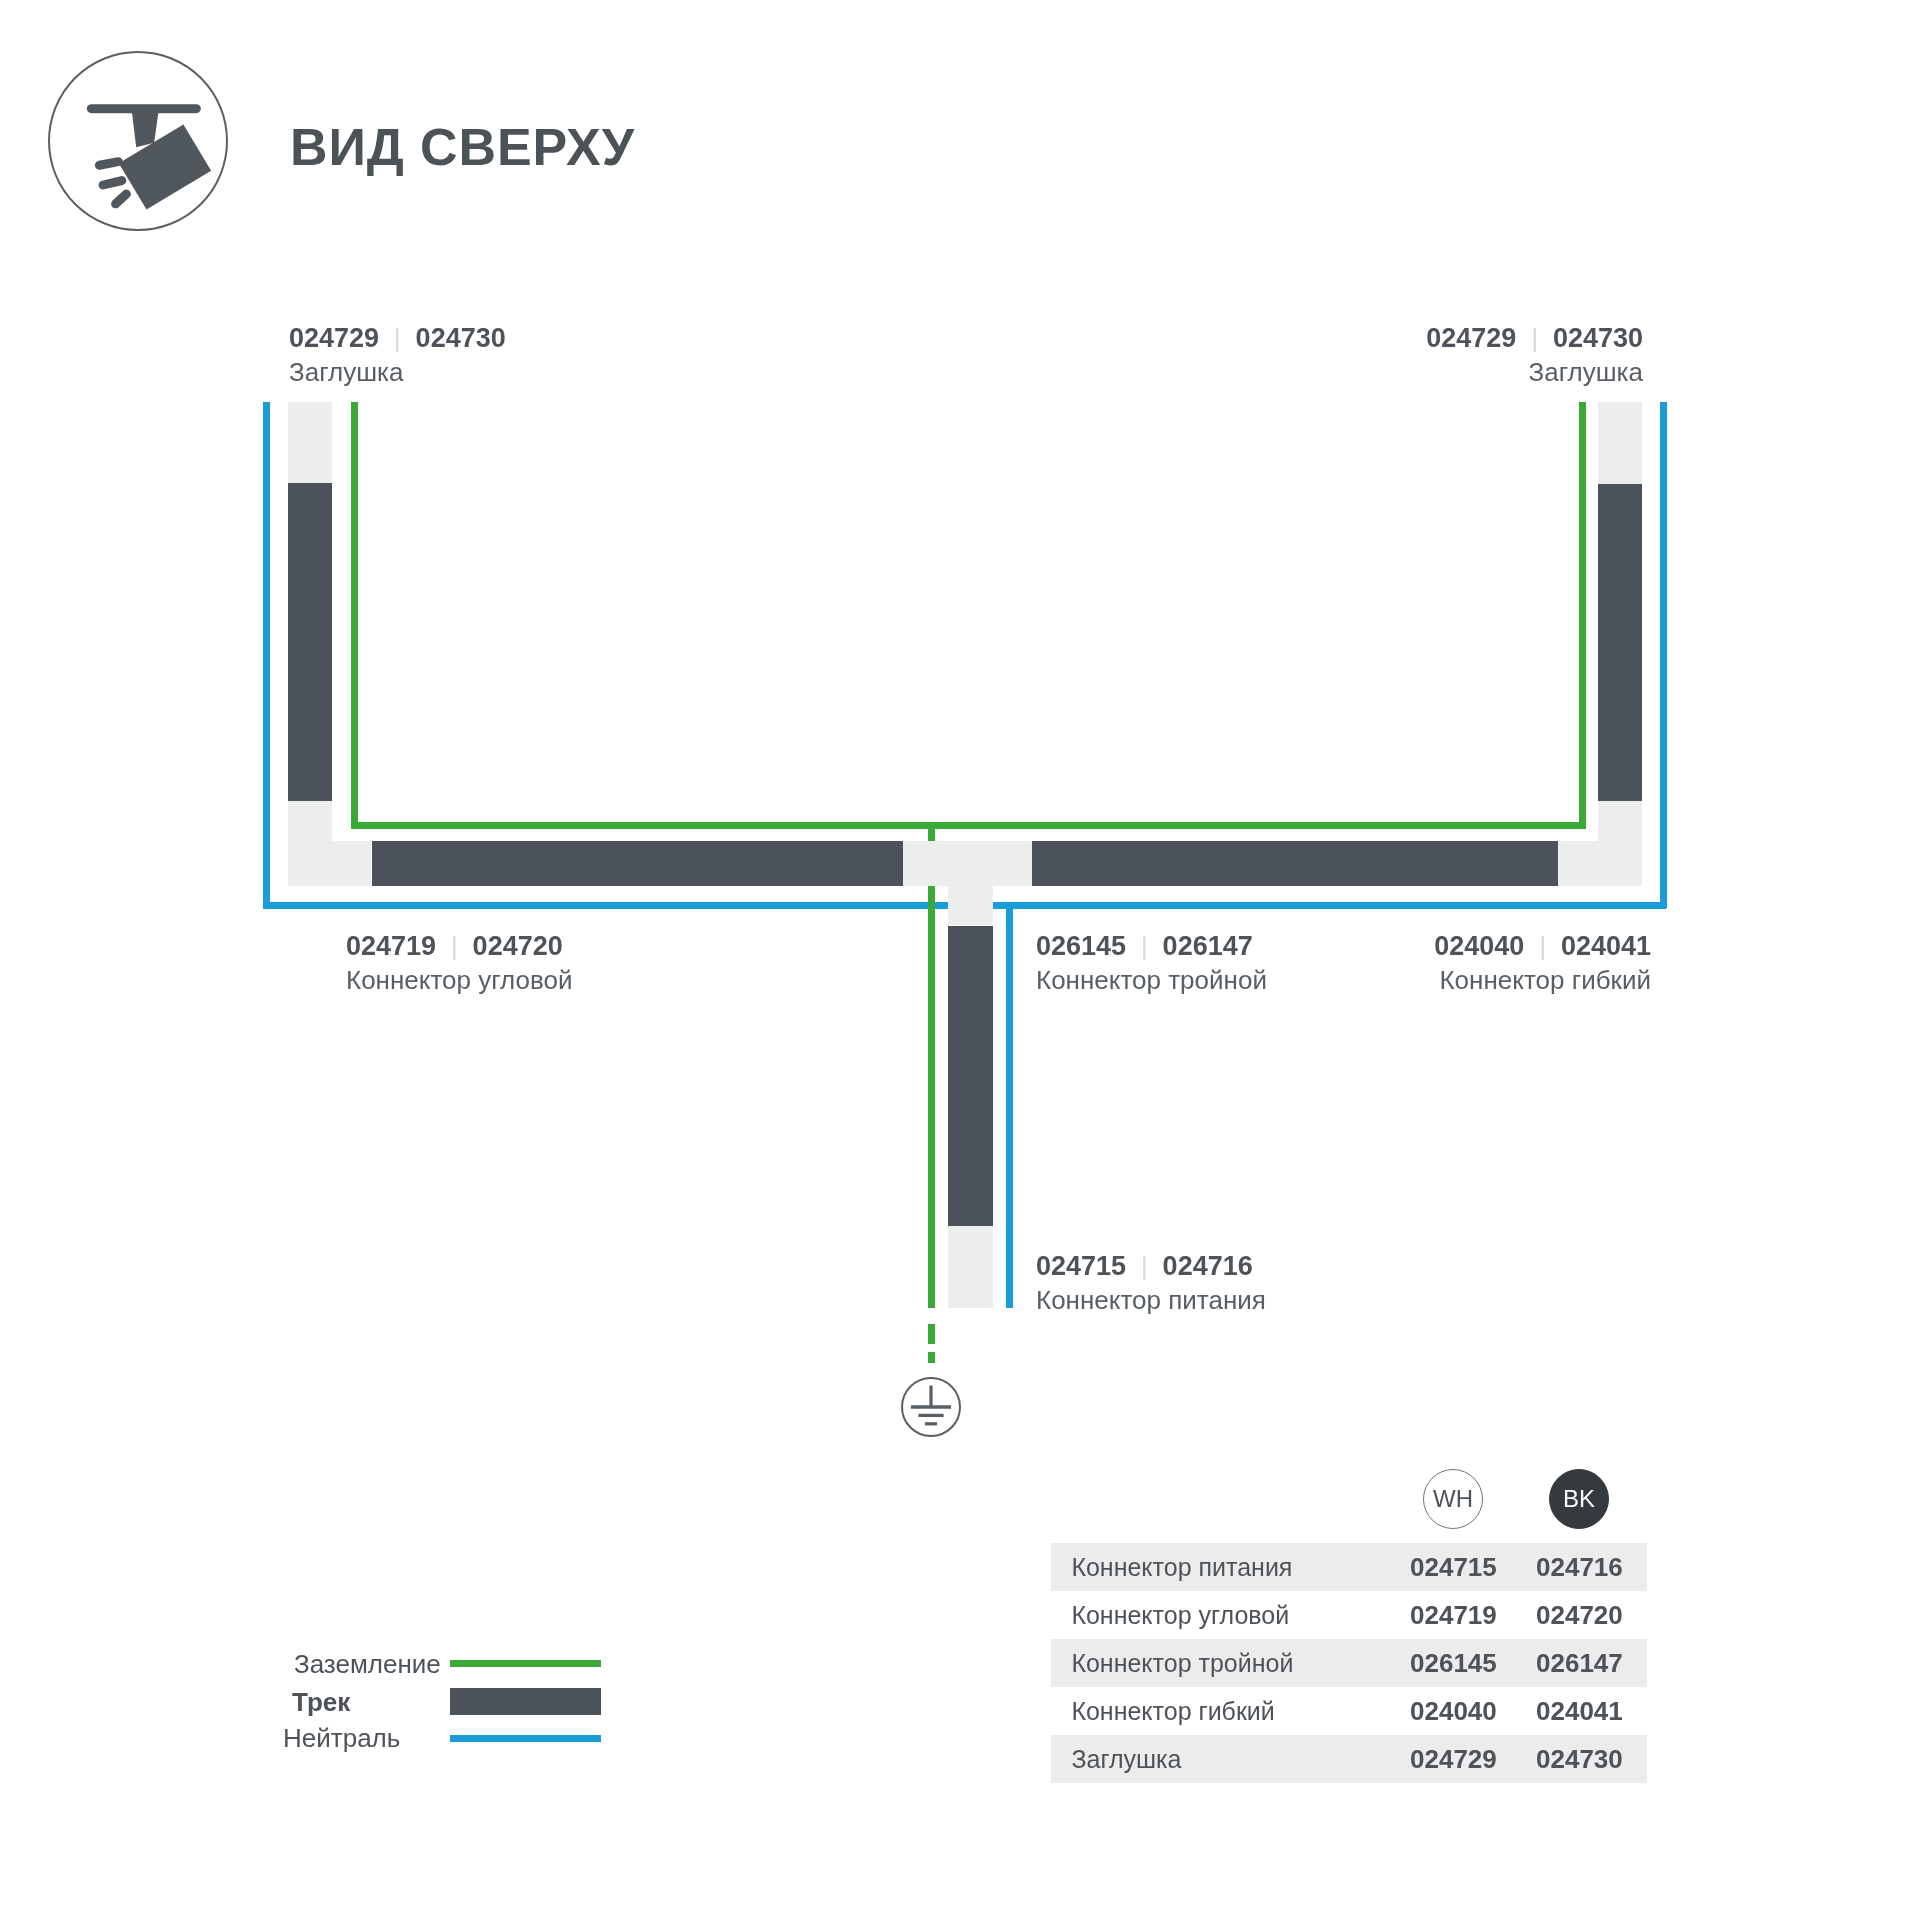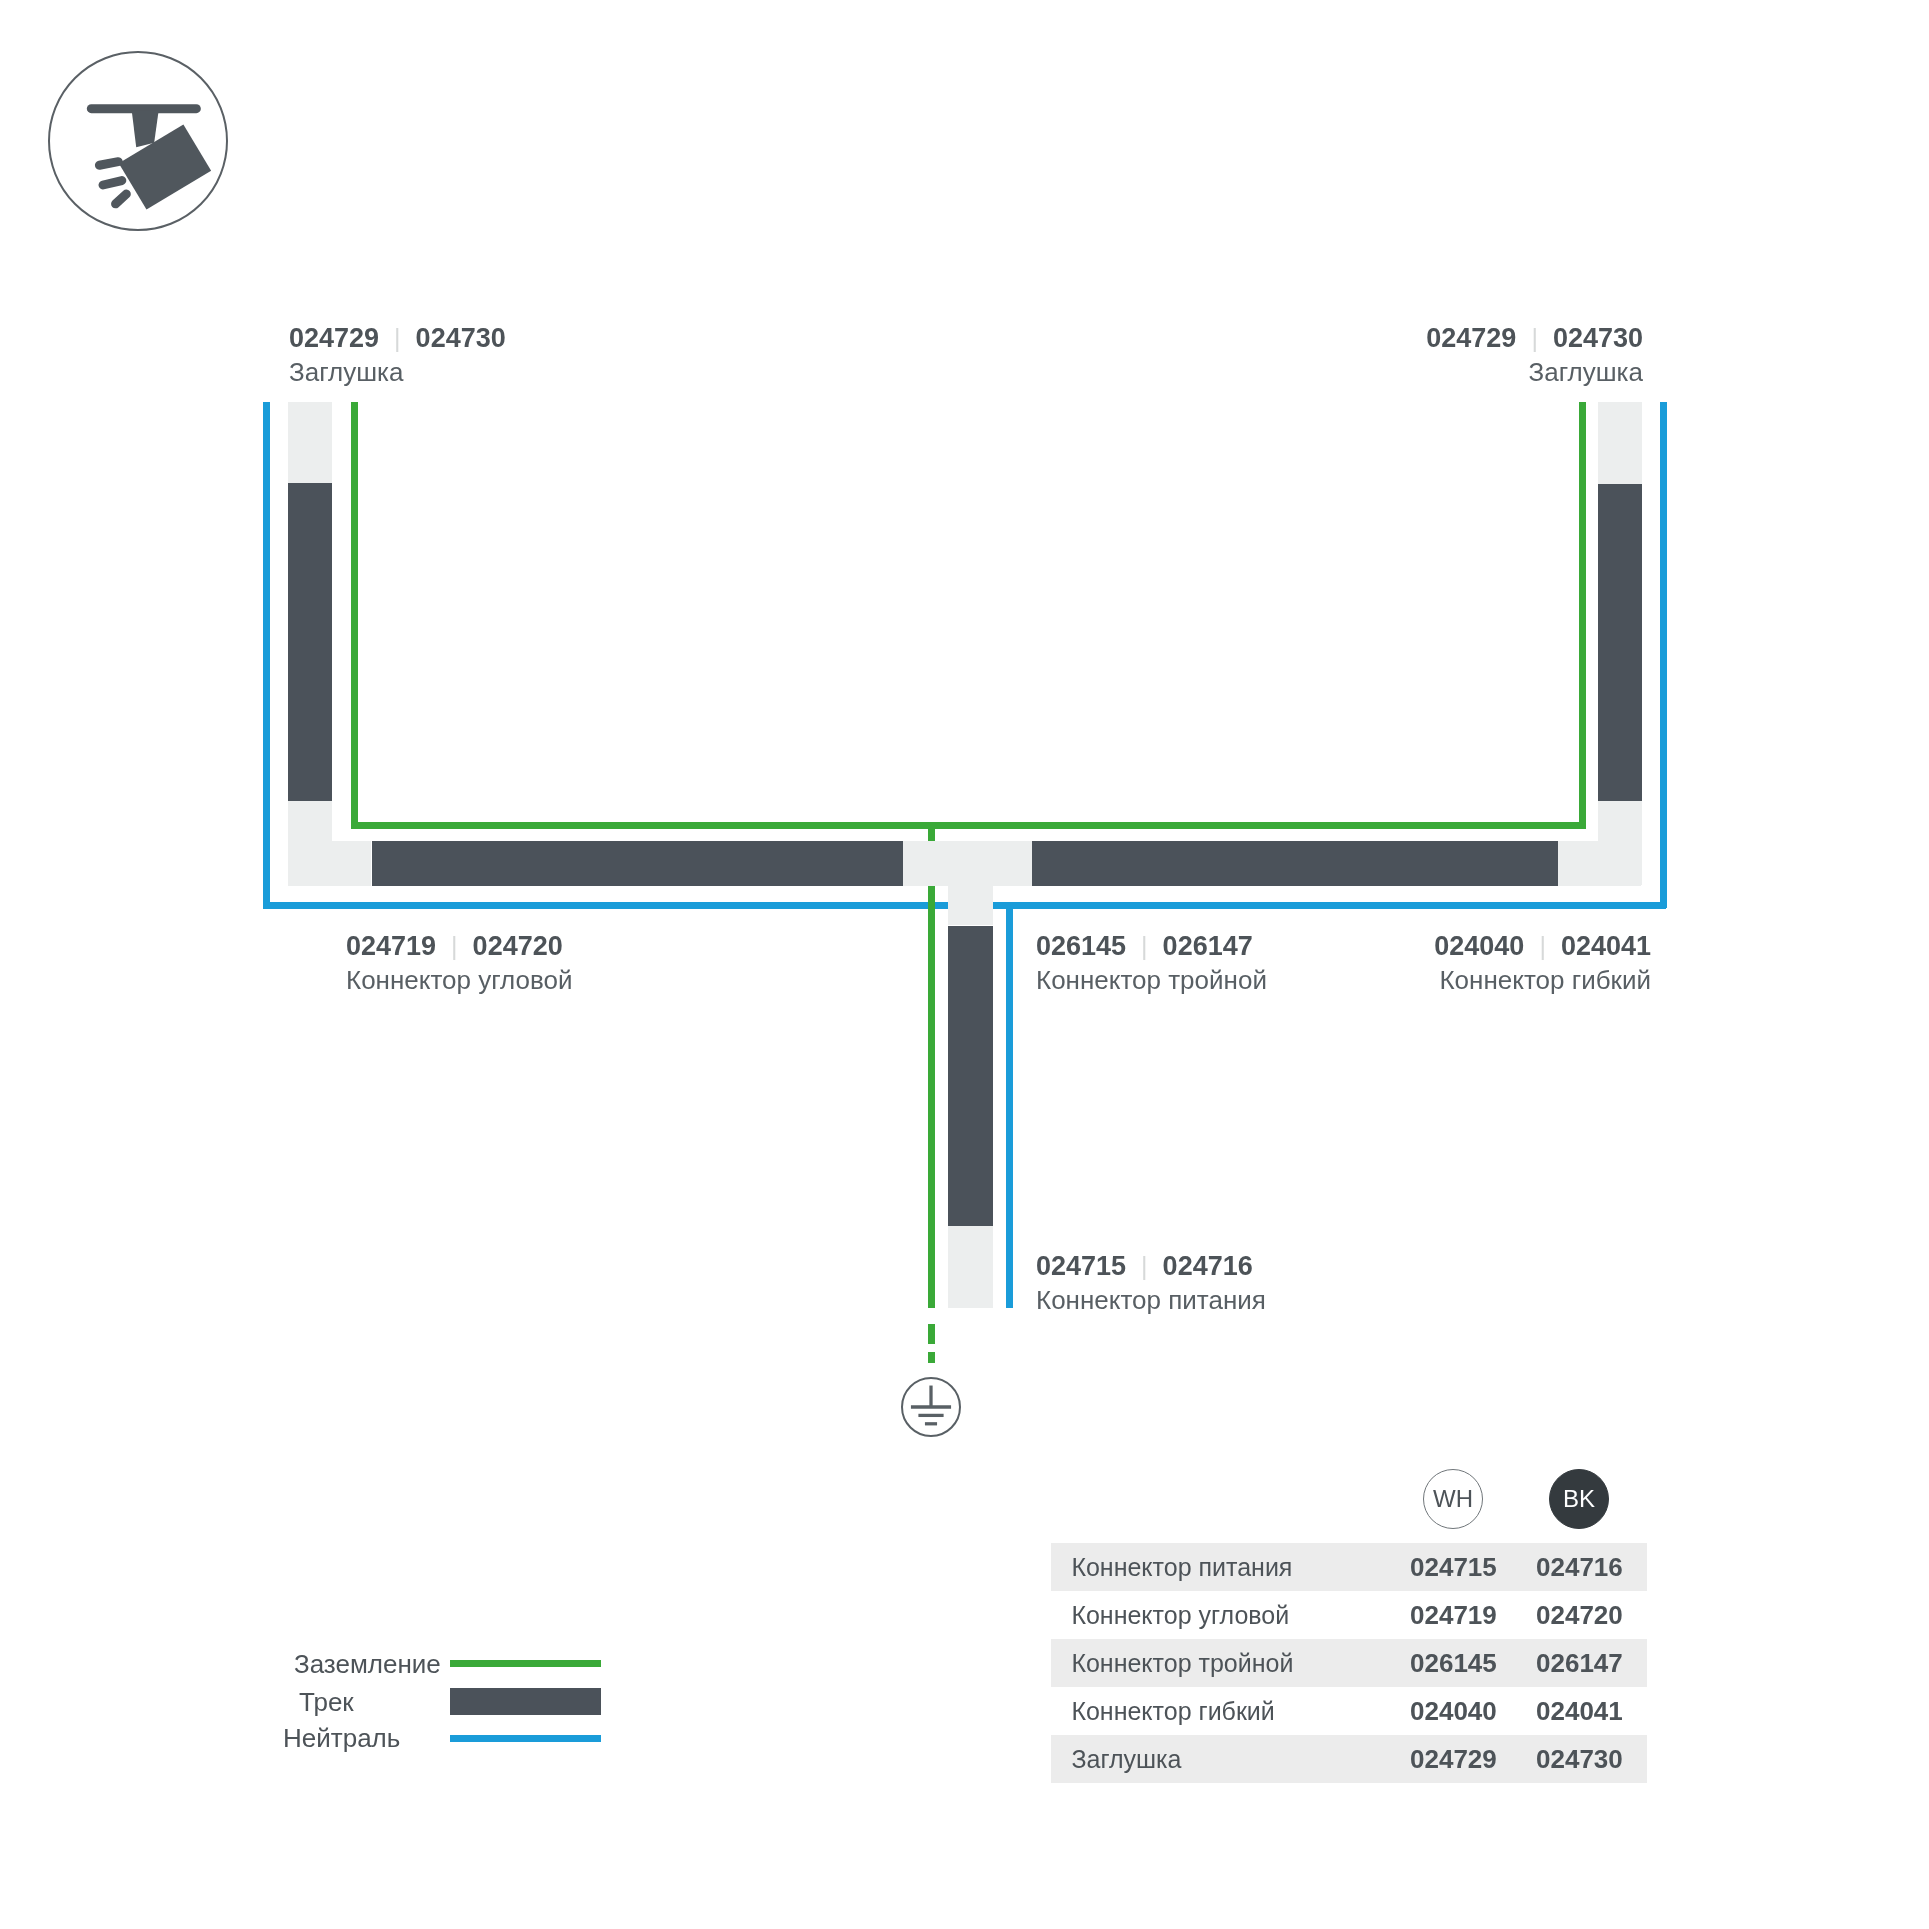--- a/index.html
+++ b/index.html
@@ -57,20 +57,21 @@
         <path d="M91 64 L121 64 L116 100 L96 105 Z"></path>
         <rect x="86" y="97" width="84" height="60" transform="rotate(-31 128 127)"></rect>
       </g>
       <g stroke="#50575d" stroke-width="10" stroke-linecap="round">
         <line x1="55" y1="125" x2="76" y2="121"></line>
         <line x1="59" y1="147" x2="80" y2="142"></line>
         <line x1="73" y1="168" x2="85" y2="157"></line>
       </g>
     </svg>
   </div>
+  <div class="abs page-title">ВИД СВЕРХУ</div>
 
   <div class="abs c-blue" style="left:263px;top:402px;width:6.5px;height:506px;"></div>
   <div class="abs c-blue" style="left:263px;top:902px;width:685px;height:6.5px;"></div>
   <div class="abs c-blue" style="left:992px;top:902px;width:674px;height:6.5px;"></div>
   <div class="abs c-blue" style="left:1660px;top:402px;width:6.5px;height:506px;"></div>
   <div class="abs c-blue" style="left:1006px;top:908px;width:6.5px;height:400px;"></div>
 
   <div class="abs c-green" style="left:351px;top:402px;width:6.5px;height:427px;"></div>
   <div class="abs c-green" style="left:351px;top:822px;width:1235px;height:6.5px;"></div>
   <div class="abs c-green" style="left:1579px;top:402px;width:6.5px;height:427px;"></div>
@@ -155,21 +156,21 @@
         <span class="sep">|</span>
         <span>024716</span>
       </span>
     <div class="pname">Коннектор питания</div>
   </div>
 
   <div>
     <div class="abs legend-label" style="left:294px;top:1651px;">Заземление</div>
     <div class="abs c-green" style="left:450px;top:1660px;width:151px;height:6.5px;"></div>
 
-    <div class="abs legend-label" style="left:299px;top:1689px;">Трек</div>
+    <div class="abs legend-label" style="left:292px;top:1689px;font-weight:bold;">Трек</div>
     <div class="abs c-dark" style="left:450px;top:1688px;width:151px;height:27px;"></div>
 
     <div class="abs legend-label" style="left:283px;top:1725px;">Нейтраль</div>
     <div class="abs c-blue" style="left:450px;top:1735px;width:151px;height:6.5px;"></div>
   </div>
 
   <div>
     <div class="abs col-circle wh-circle">WH</div>
     <div class="abs col-circle bk-circle">BK</div>
     <div class="abs table-rows" id="table-rows">

